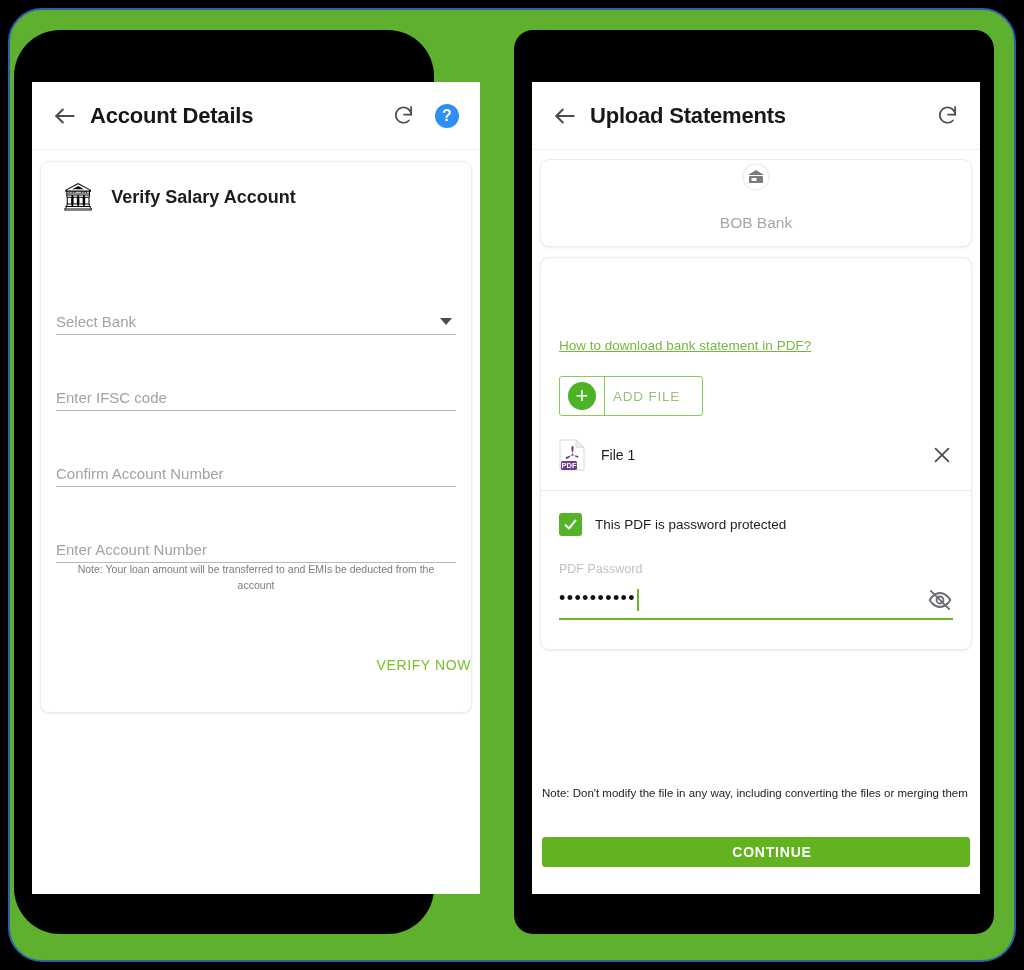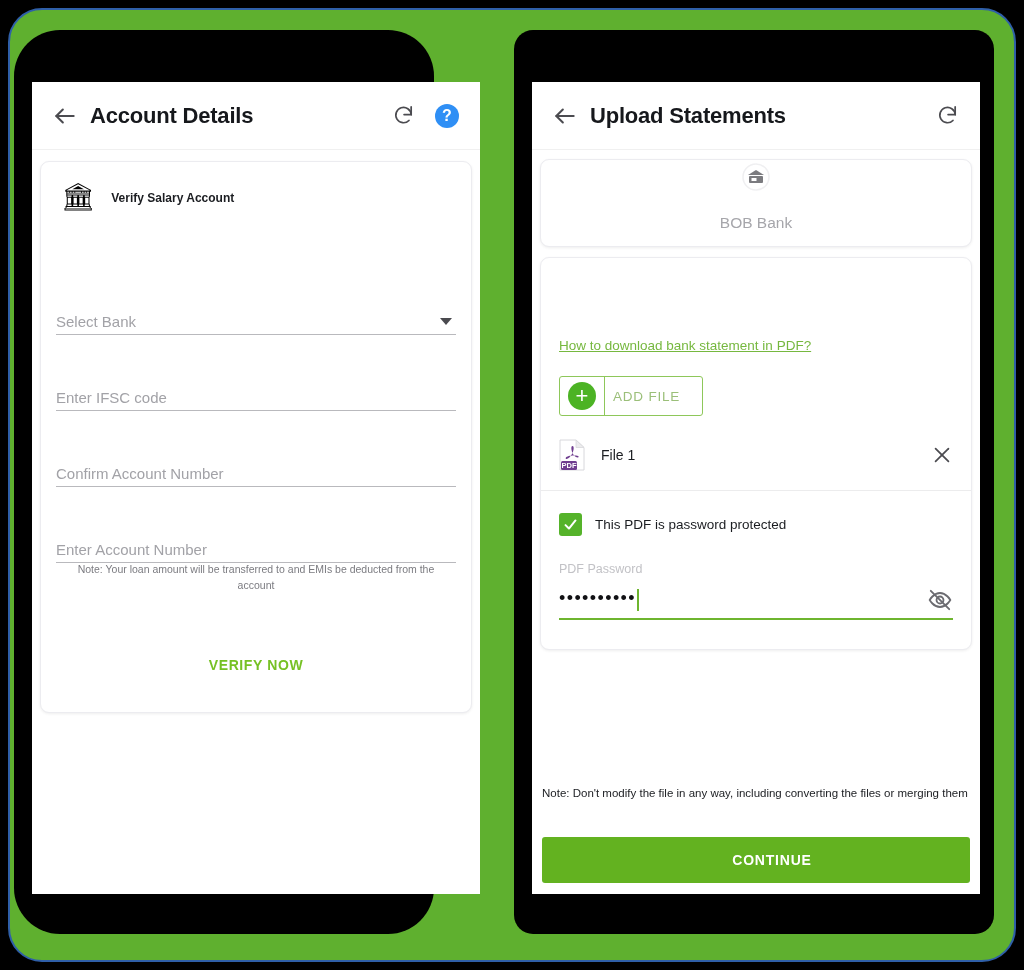--- a/index.html
+++ b/index.html
@@ -107,21 +107,21 @@
     position: relative;
   }
   .card-head {
     display: flex;
     align-items: center;
     gap: 16px;
     padding-left: 6px;
   }
   .bank-emoji { font-size: 27px; line-height: 1; }
   .card-head-title {
-    font-size: 12px;
+    font-size: 18px;
     font-weight: bold;
     color: #1b1d21;
   }
 
   .fields { margin-top: 88px; padding: 0 1px; }
   .field {
     position: relative;
     height: 36px;
     border-bottom: 1px solid #b9b9bd;
     margin-bottom: 40px;
@@ -150,23 +150,23 @@
     top: 400px;
     font-size: 10.5px;
     color: #7b7b80;
     text-align: center;
     line-height: 1.5;
   }
   .verify-now {
     position: absolute;
     left: 0; right: 0;
     top: 495px;
-    text-align: center;
+    text-align: right;
     font-size: 14px;
-    font-weight: bold;
+    font-weight: normal;
     color: #76c124;
     letter-spacing: 0.6px;
   }
 
   
   #bank-card {
     margin: 10px 0 0 0;
     height: 88px;
     display: flex;
     align-items: center;
@@ -301,21 +301,21 @@
     left: 10px; right: 10px;
     top: 627px;
     font-size: 11.5px;
     color: #1b1d21;
     line-height: 1.35;
   }
   #continue-btn {
     position: absolute;
     left: 10px; right: 10px;
     top: 678px;
-    height: 46px;
+    height: 30px;
     background: #63b220;
     border: none;
     border-radius: 3px;
     color: #ffffff;
     font-size: 14px;
     font-weight: bold;
     letter-spacing: 0.8px;
     font-family: "Liberation Sans", sans-serif;
     display: flex; align-items: center; justify-content: center;
     cursor: pointer;

